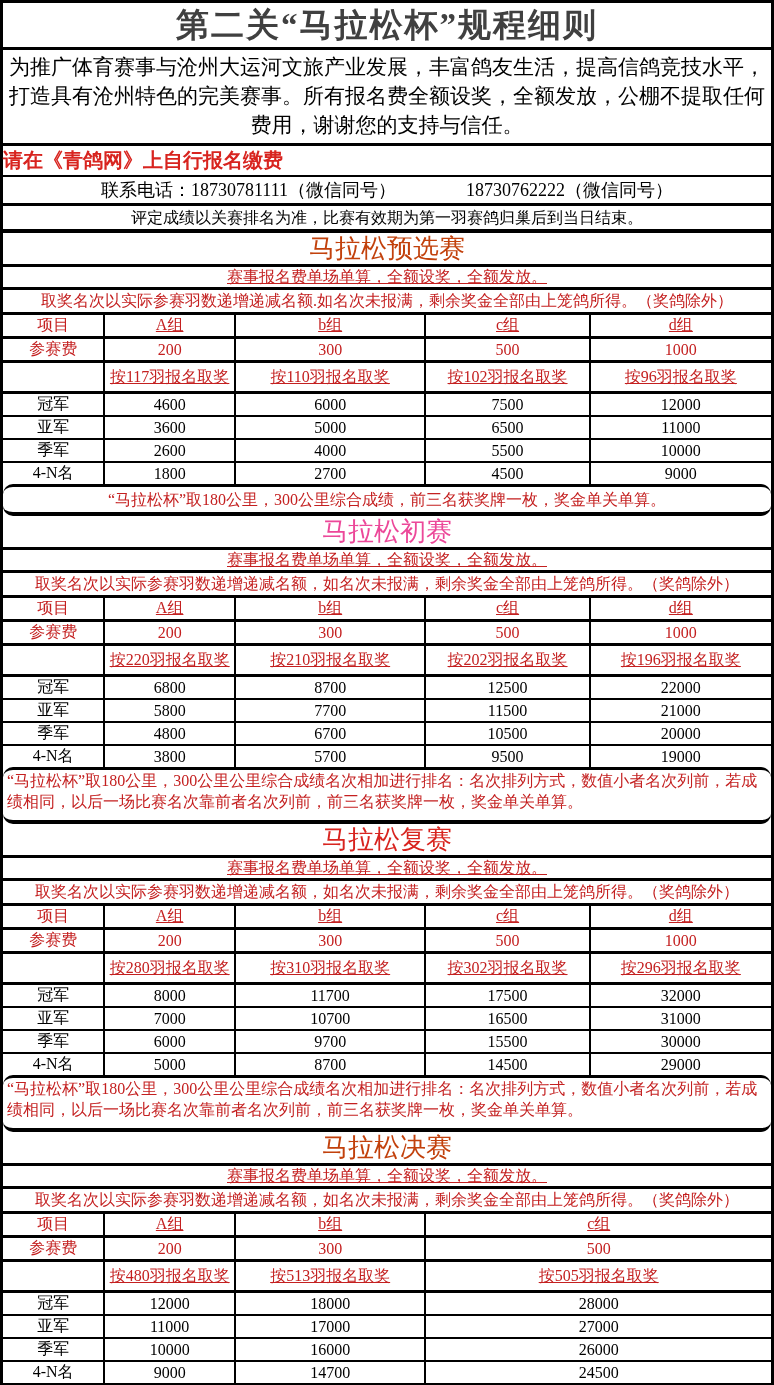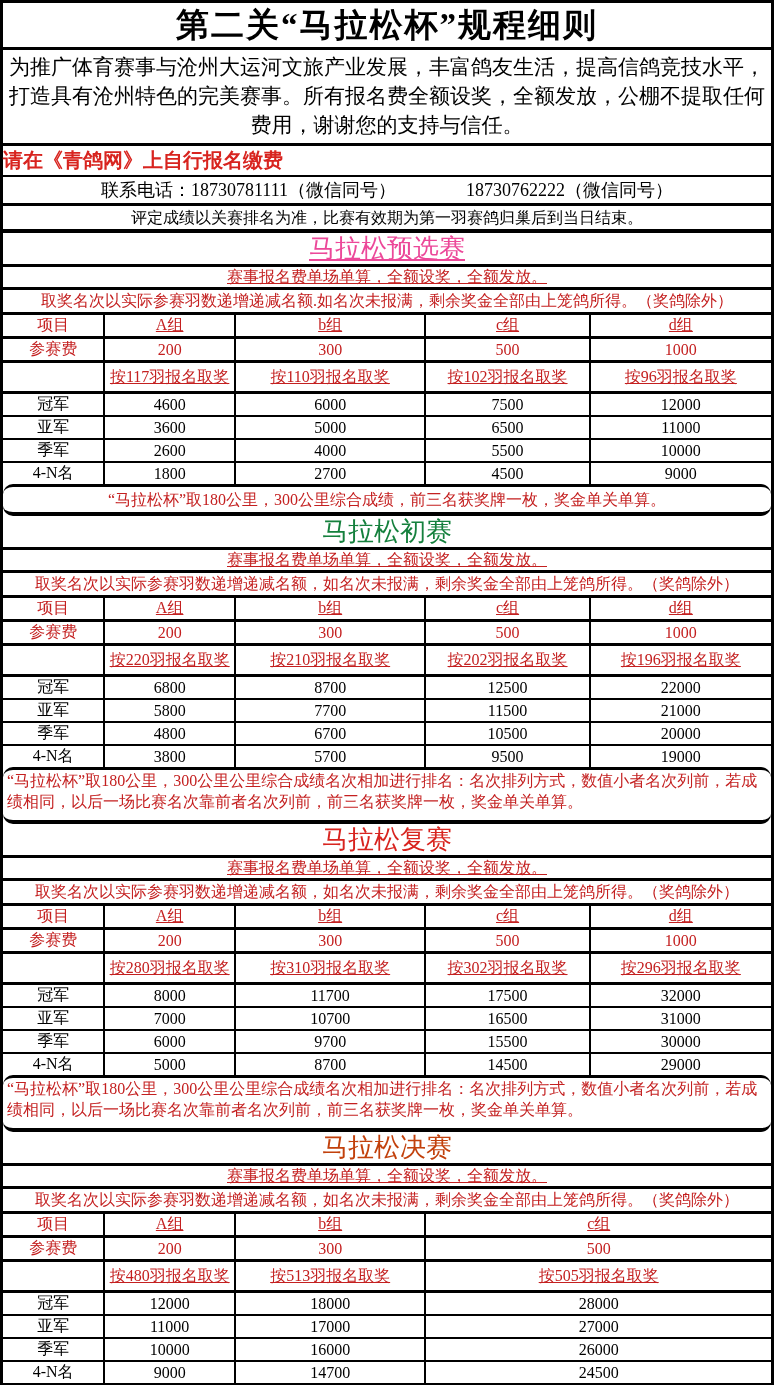--- a/index.html
+++ b/index.html
@@ -1,21 +1,21 @@
 <!DOCTYPE html>
 <html><head>
 <meta charset="utf-8">
 <style>
   html,body{margin:0;padding:0;background:#ffffff;}
   body{width:774px;font-family:"Liberation Serif","DejaVu Serif",serif;color:#000;}
   .page{width:768px;border:3px solid #000;}
 
   .cblock{border-bottom:3px solid #000;}
 
-  .main-title{height:44px;line-height:44px;text-align:center;font-size:33px;font-weight:bold;color:#000000;letter-spacing:2px;}
+  .main-title{height:44px;line-height:44px;text-align:center;font-size:33px;font-weight:bold;color:#404040;letter-spacing:2px;}
   .intro{font-size:21px;line-height:29px;padding:3px 6px;text-align:justify;text-align-last:center;}
   .signup{height:29px;line-height:29px;text-align:left;font-size:20px;font-weight:bold;color:#d8241f;border-bottom:2px solid #000;}
   .phone{height:26px;line-height:26px;display:flex;justify-content:center;font-size:18px;}
   .phone .gap{display:inline-block;width:70px;}
   .scoring{height:23px;line-height:23px;text-align:center;font-size:16px;border-bottom:4px solid #000;}
 
   .section-title{height:31px;line-height:31px;text-align:center;font-size:26px;color:#d8241f;}
   .fee-note{height:20px;line-height:20px;text-align:center;font-size:16px;color:#c42020;text-decoration:underline;}
   .prize-note{height:22px;line-height:22px;text-align:center;font-size:16px;color:#c42020;}
 
@@ -49,21 +49,21 @@
   <div class="phone cblock">
     <span>联系电话：</span>
       <span>18730781111（微信同号）</span>
       <span class="gap"></span>
       <span>18730762222（微信同号）</span>
   </div>
 
   <div class="scoring">评定成绩以关赛排名为准，比赛有效期为第一羽赛鸽归巢后到当日结束。</div>
 
   <div>
-    <div class="section-title cblock" style="color: #ec4899; text-decoration: underline;">马拉松预选赛</div>
+    <div class="section-title cblock" style="color: #c2410c;">马拉松预选赛</div>
     <div class="fee-note cblock">赛事报名费单场单算，全额设奖，全额发放。</div>
     <div class="prize-note cblock">取奖名次以实际参赛羽数递增递减名额.如名次未报满，剩余奖金全部由上笼鸽所得。（奖鸽除外）</div>
     <table>
       <colgroup>
           <col style="width:13.2%">
           <col style="width:17%">
           <col style="width:24.8%">
           <col style="width:21.4%">
           <col style="width:23.6%">
         </colgroup>
@@ -116,21 +116,21 @@
         <td>2700</td>
         <td>4500</td>
         <td>9000</td>
       </tr>
     </tbody>
       </table>
     <div class="section-footnote fn-center">“马拉松杯”取180公里，300公里综合成绩，前三名获奖牌一枚，奖金单关单算。</div>
   </div>
 
   <div>
-    <div class="section-title cblock" style="color: #15803d;">马拉松初赛</div>
+    <div class="section-title cblock" style="color: #ec4899;">马拉松初赛</div>
     <div class="fee-note cblock">赛事报名费单场单算，全额设奖，全额发放。</div>
     <div class="prize-note cblock">取奖名次以实际参赛羽数递增递减名额，如名次未报满，剩余奖金全部由上笼鸽所得。（奖鸽除外）</div>
     <table>
       <colgroup>
           <col style="width:13.2%">
           <col style="width:17%">
           <col style="width:24.8%">
           <col style="width:21.4%">
           <col style="width:23.6%">
         </colgroup>

